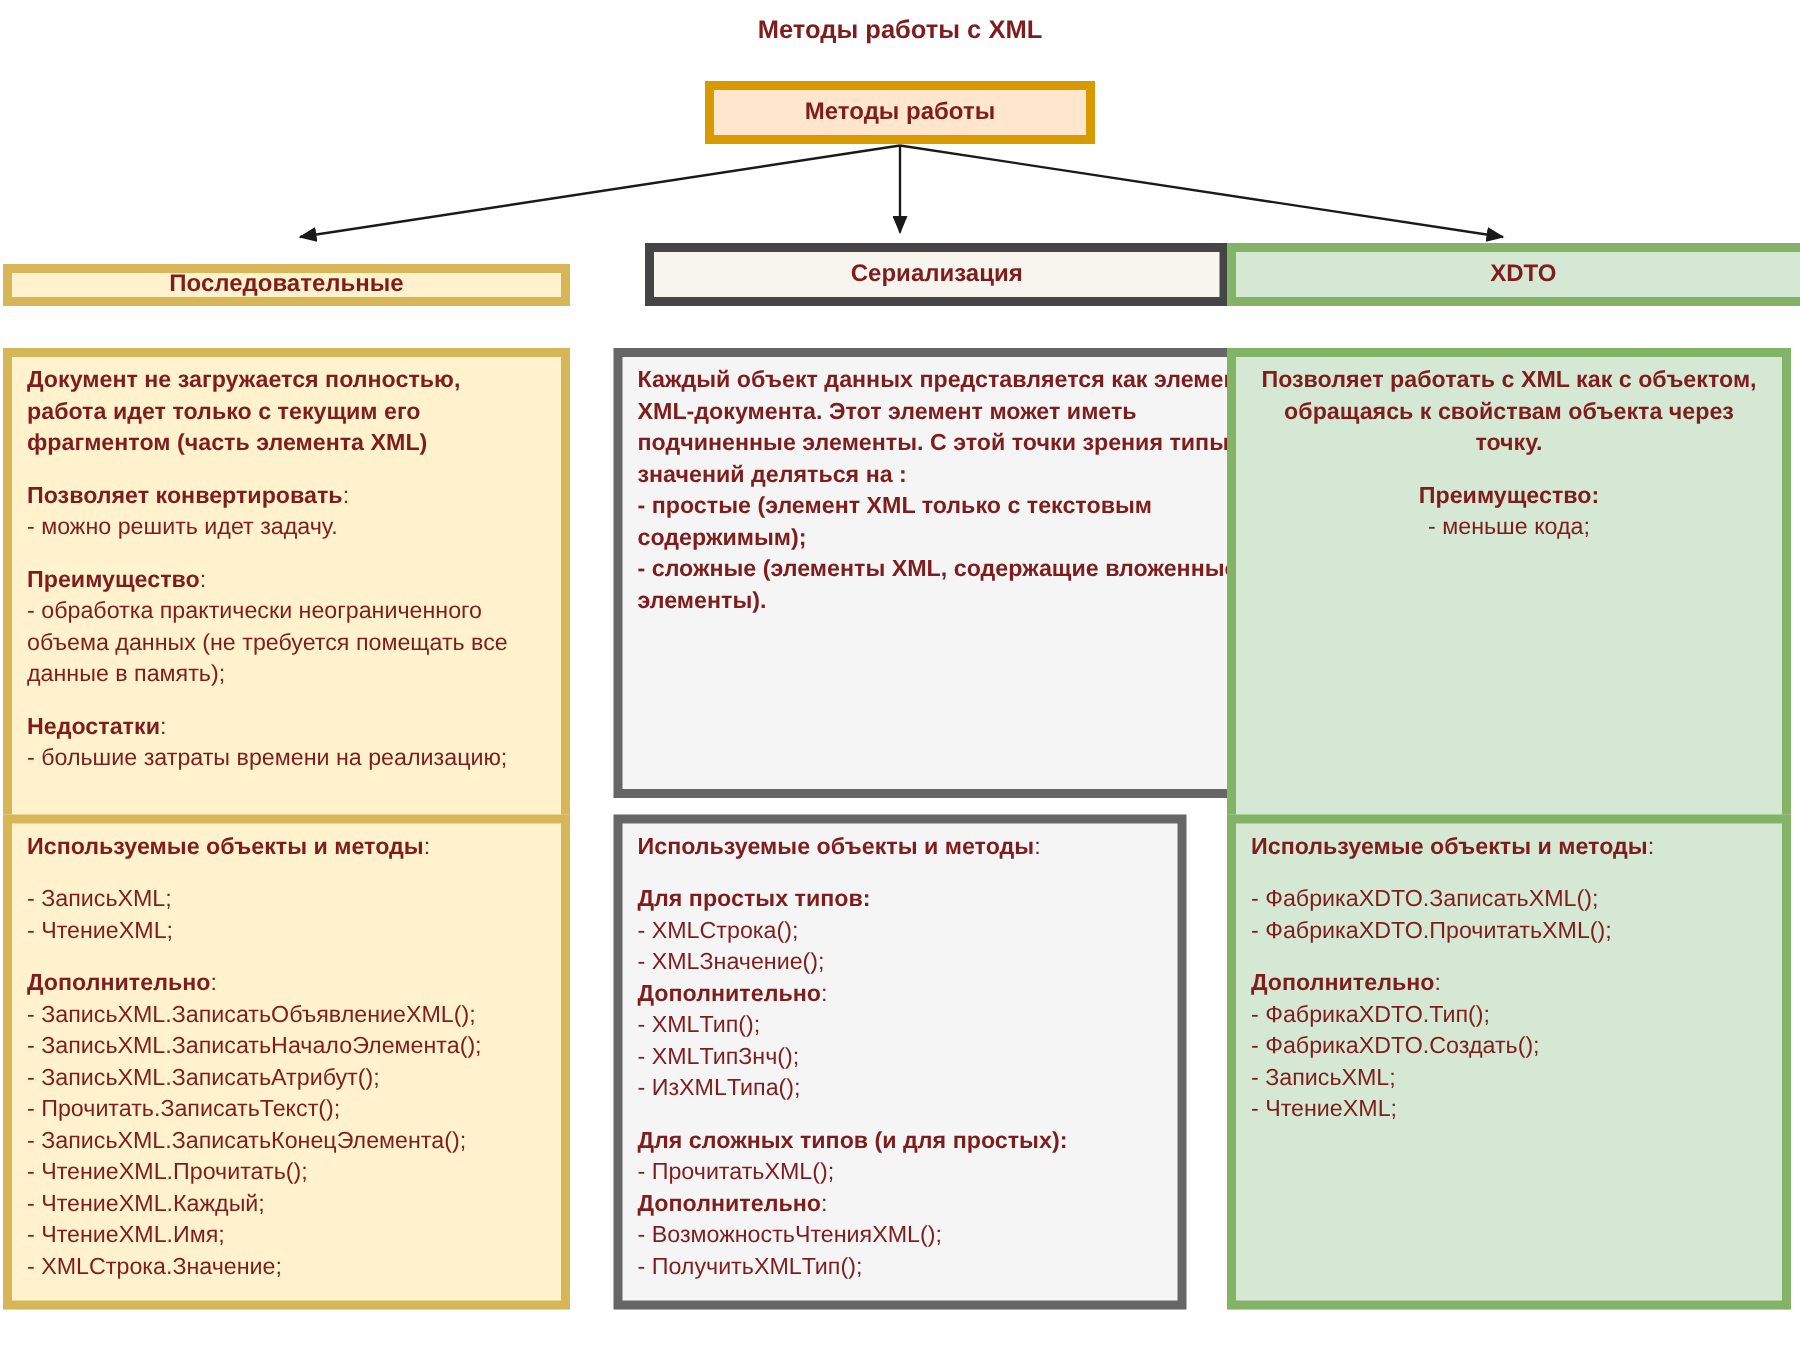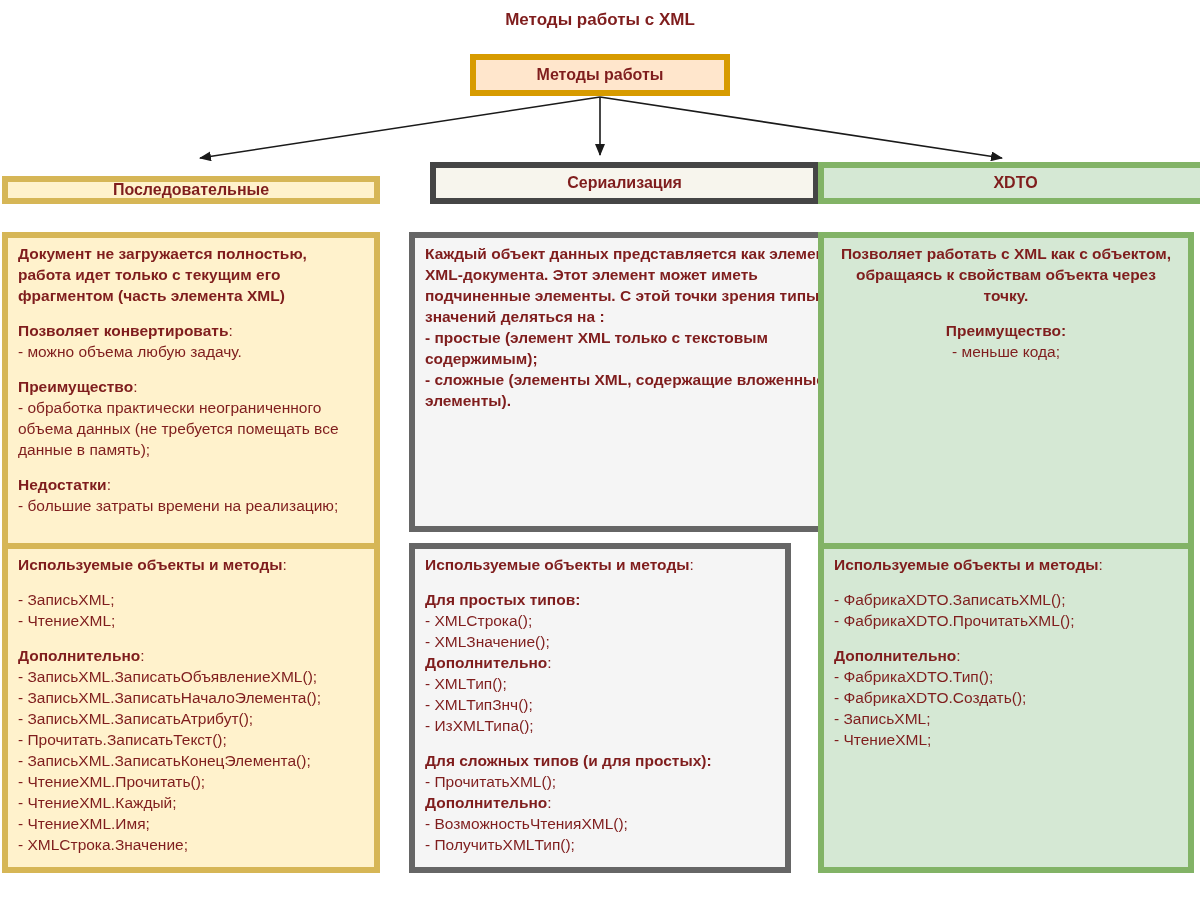--- a/index.html
+++ b/index.html
@@ -54,21 +54,21 @@
     <span>Методы работы</span>
   </div>
 
   <div class="node header-node" style="left: 2px; top: 176px; width: 378px; height: 28px; background: rgb(255, 242, 204); border-color: rgb(214, 182, 86);">
     <span>Последовательные</span>
   </div>
   <div class="node textbox" style="left: 2px; top: 232px; width: 378px; height: 356px; background: rgb(255, 242, 204); border-color: rgb(214, 182, 86);">
       <div class="line"><span class="b">Документ не загружается полностью, работа идет только с текущим его фрагментом (часть элемента XML)</span></div>
       <div class="line blank"></div>
       <div class="line"><span class="b">Позволяет конвертировать</span><span>:</span></div>
-      <div class="line"><span>- можно объема любую задачу.</span></div>
+      <div class="line"><span>- можно решить идет задачу.</span></div>
       <div class="line blank"></div>
       <div class="line"><span class="b">Преимущество</span><span>:</span></div>
       <div class="line"><span>- обработка практически неограниченного объема данных (не требуется помещать все данные в память);</span></div>
       <div class="line blank"></div>
       <div class="line"><span class="b">Недостатки</span><span>:</span></div>
       <div class="line"><span>- большие затраты времени на реализацию;</span></div>
     </div>
   <div class="node textbox" style="left: 2px; top: 543px; width: 378px; height: 330px; background: rgb(255, 242, 204); border-color: rgb(214, 182, 86);">
       <div class="line"><span class="b">Используемые объекты и методы</span><span>:</span></div>
       <div class="line blank"></div>

